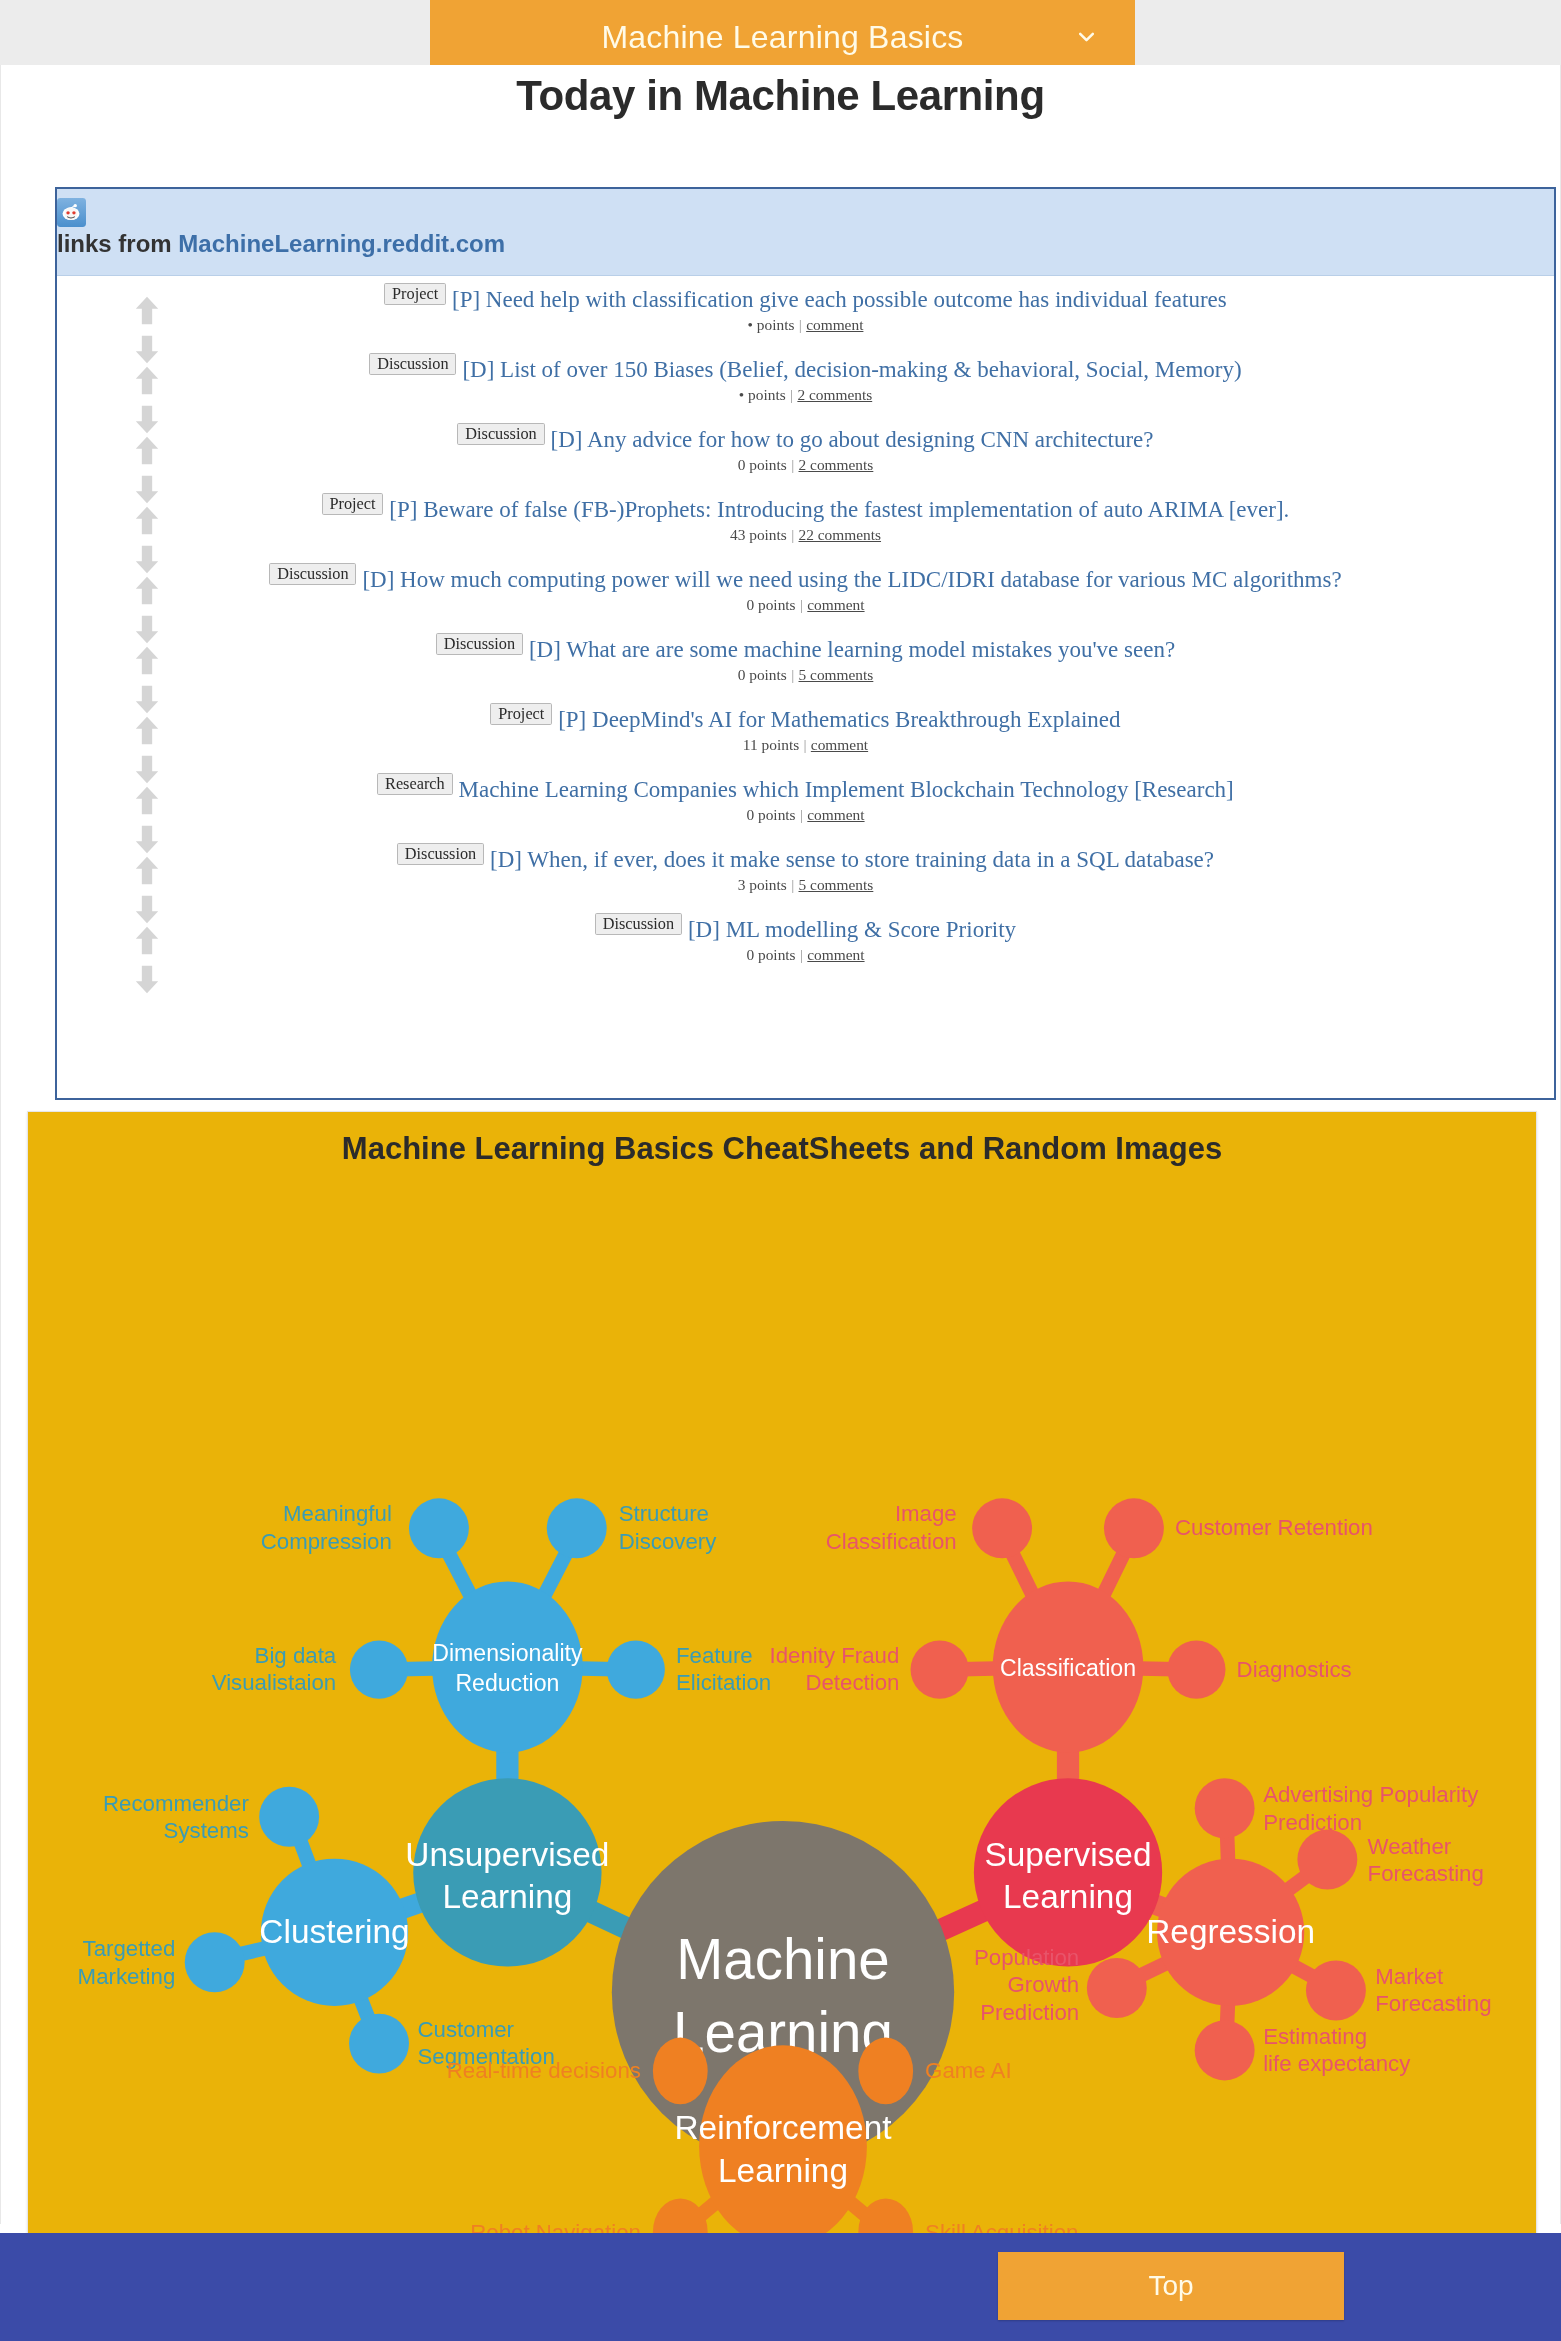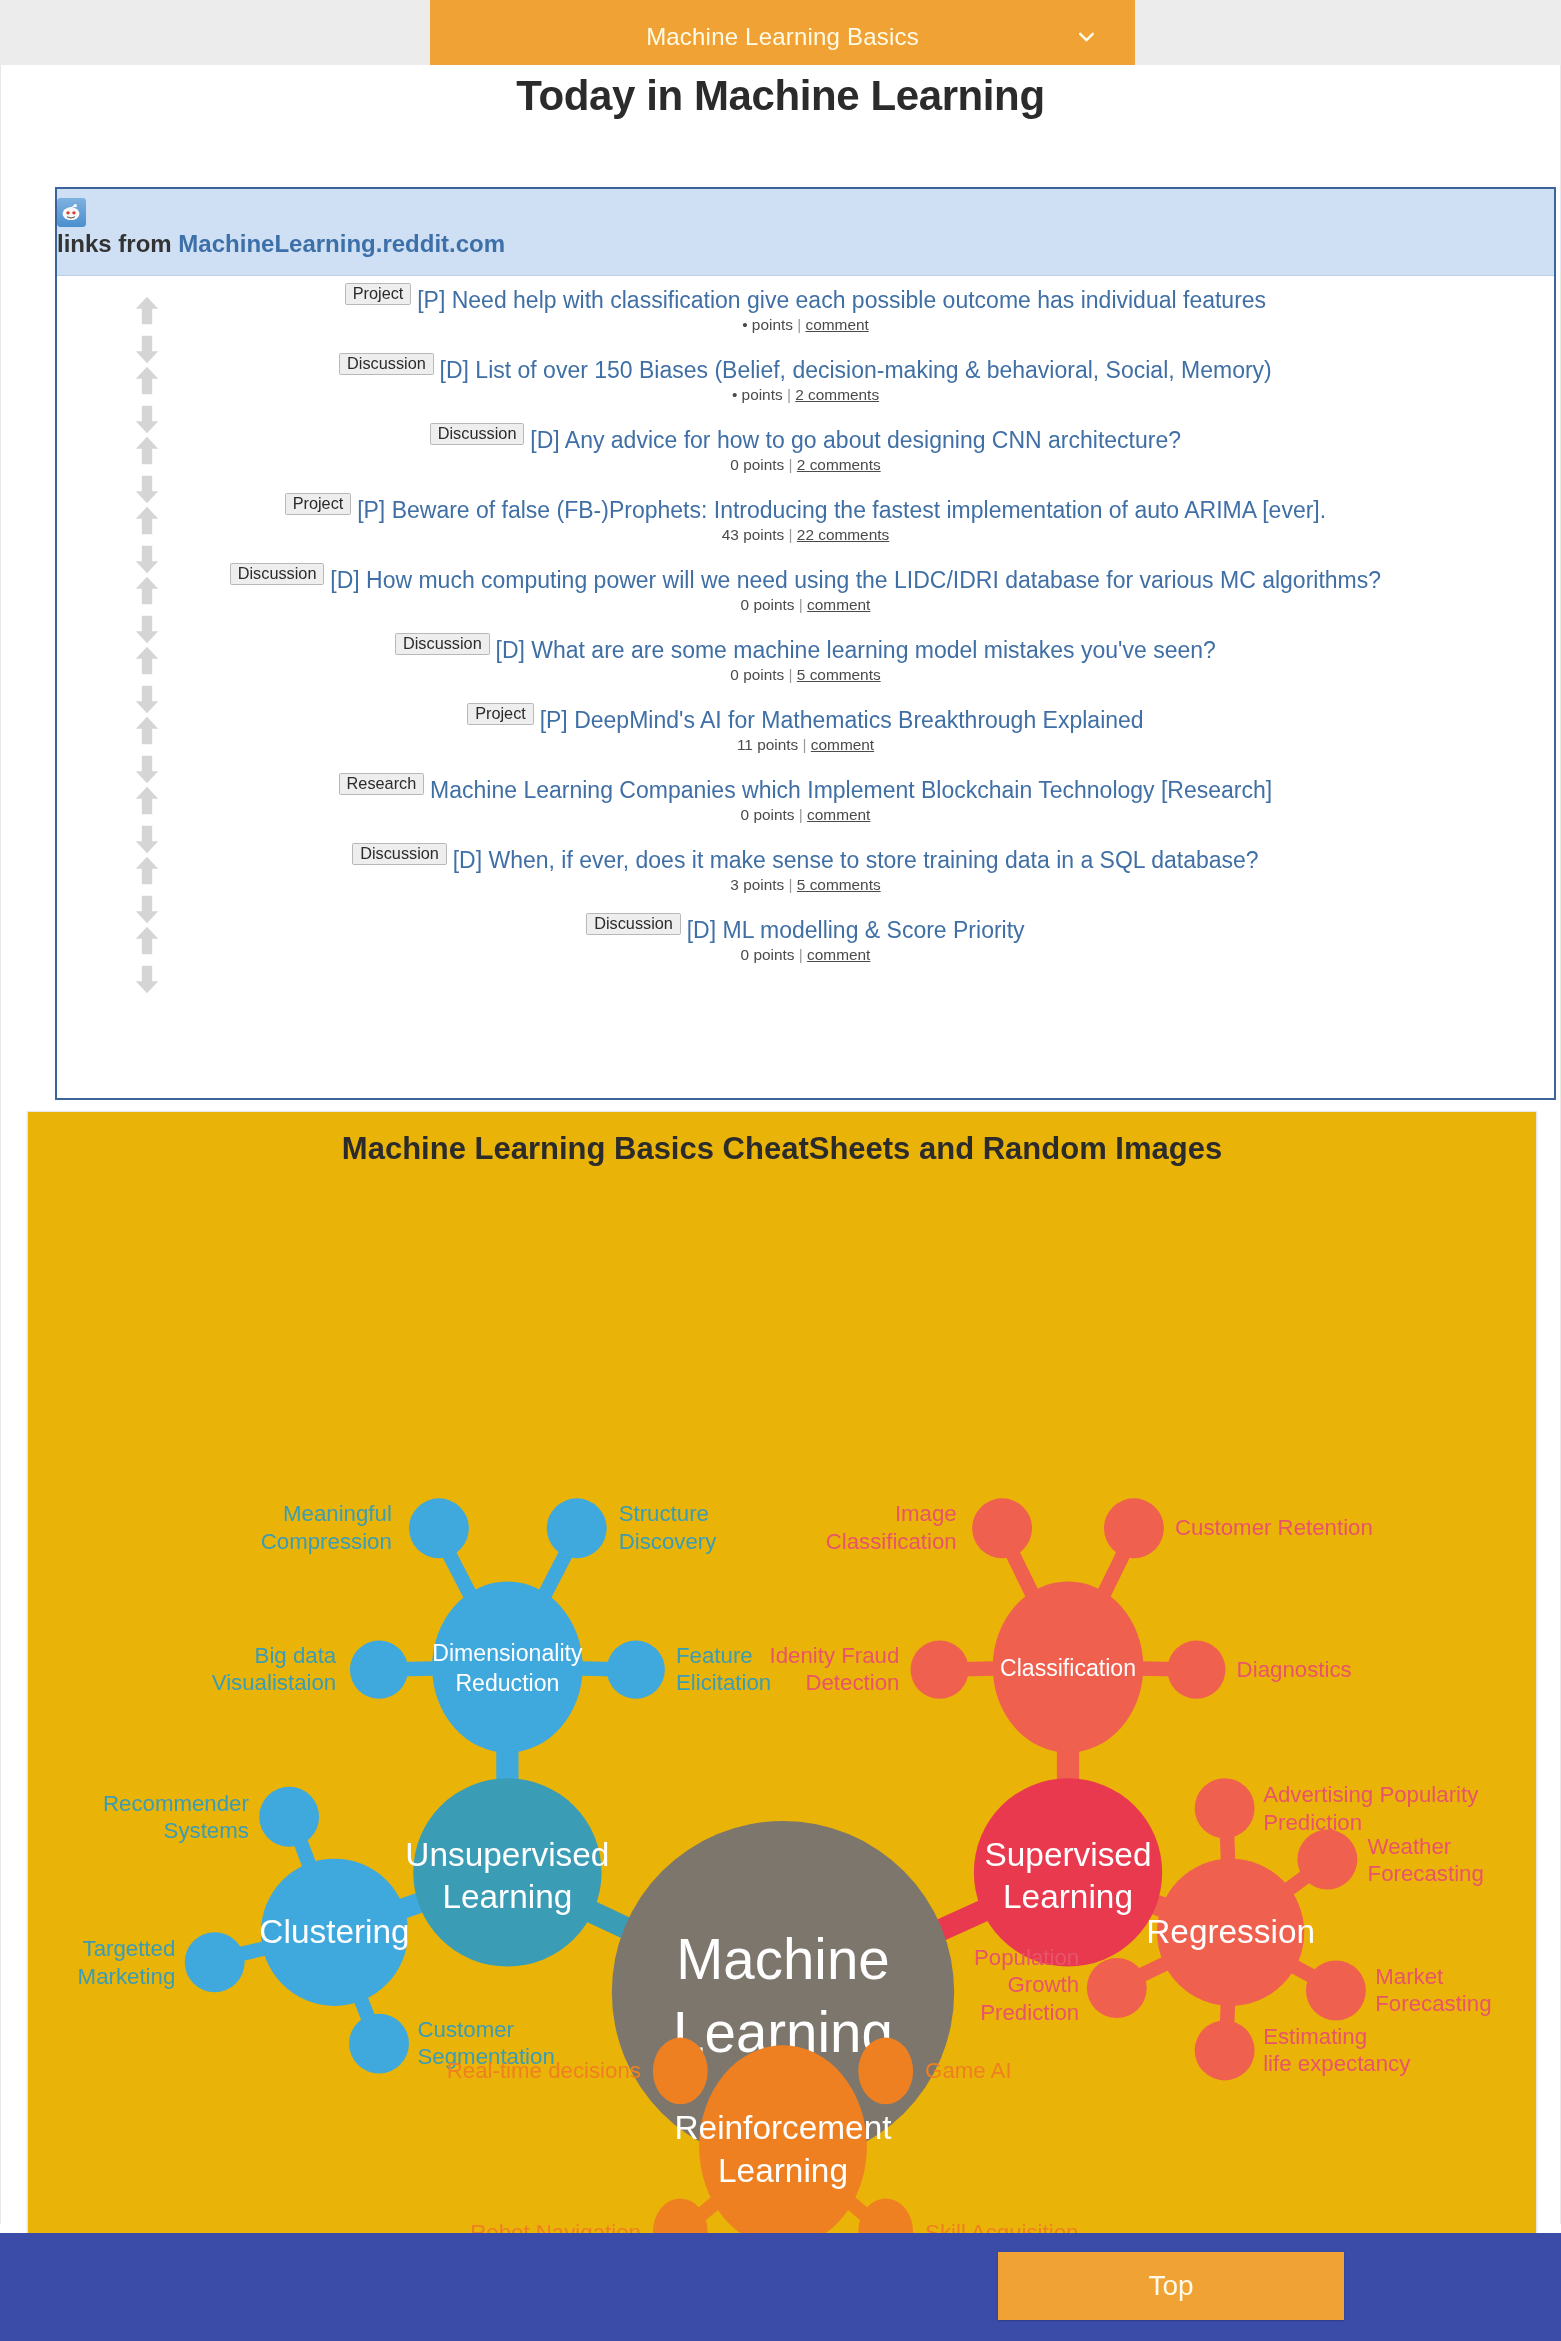--- a/index.html
+++ b/index.html
@@ -17,21 +17,21 @@
     position:absolute; top:0; left:0; width:1561px; height:74px;
     background:#ececec;
   }
   .select-pill{
     position:absolute; top:0; left:430px; width:705px; height:74px;
     background:#f0a334;
     display:flex; align-items:center; justify-content:center;
     cursor:pointer;
   }
   .select-pill .sel-label{
-    color:#fffbe8; font-size:24px; letter-spacing:0.2px;
+    color:#fffbe8; font-size:32px; letter-spacing:0.2px;
   }
   .chev{
     position:absolute; right:39px; top:50%; transform:translateY(-50%);
     width:19px; height:19px;
   }
   .chev svg{display:block;}
 
   
   .page{
     position:absolute; top:65px; left:0; width:1561px; height:2159px;
@@ -60,21 +60,21 @@
     width:29px;height:29px;display:inline-block;border-radius:3.4px;
     background:linear-gradient(#7fb2e0,#4a8fcd);
     vertical-align:middle; position:relative;
   }
   .reddit-icon svg{position:absolute;left:3.4px;top:2.6px;}
   .reddit-head-line{
     font-size:24px; font-weight:bold; color:#333; margin-top:2.6px;
   }
   .reddit-head-line a{ color:#3d6fa8; text-decoration:none; }
 
-  .list{ padding:8.6px 0 0 0; }
+  .list{ padding:8.6px 0 0 0;font-family:Liberation Serif, serif; }
   .row{
     position:relative; min-height:70px; padding:3.4px 0 5.1px 0;
   }
   .votes{
     position:absolute; left:74px; top:10.3px; width:31px; height:70px;
     display:flex; flex-direction:column; align-items:center; justify-content:space-between;
   }
   .votes svg{display:block;}
   .row-body{ text-align:center; padding:0 111px; }
   .titleline{

